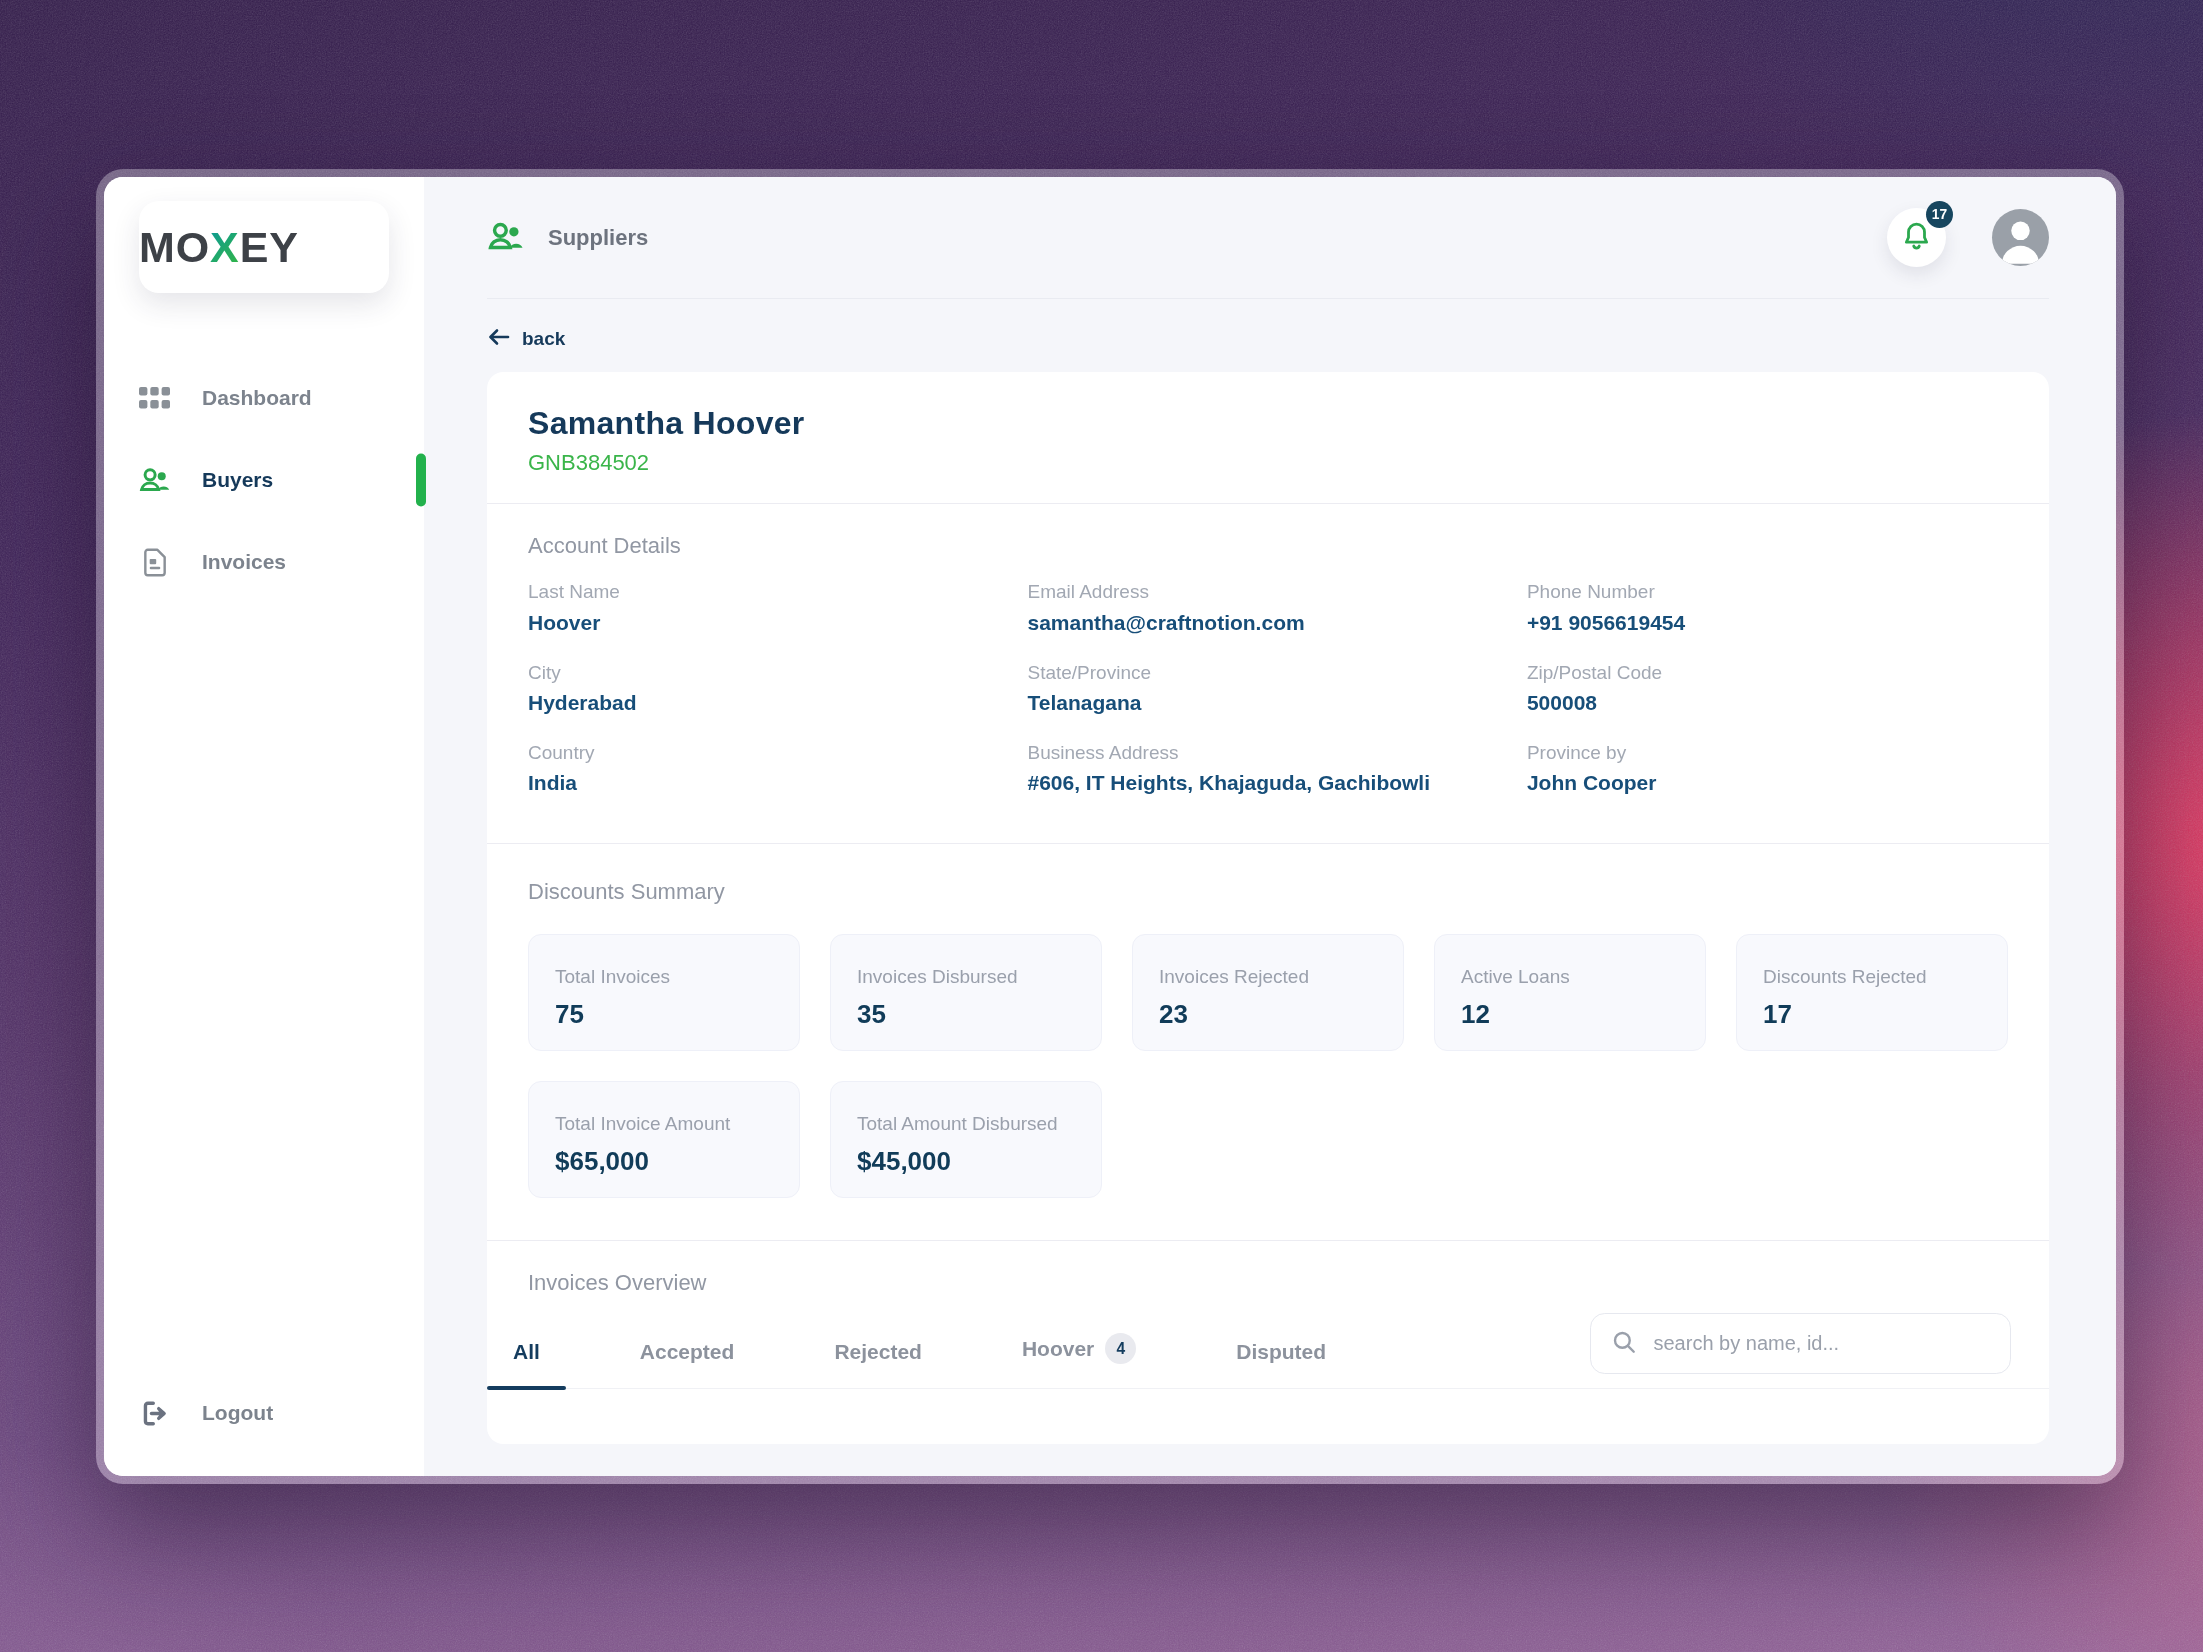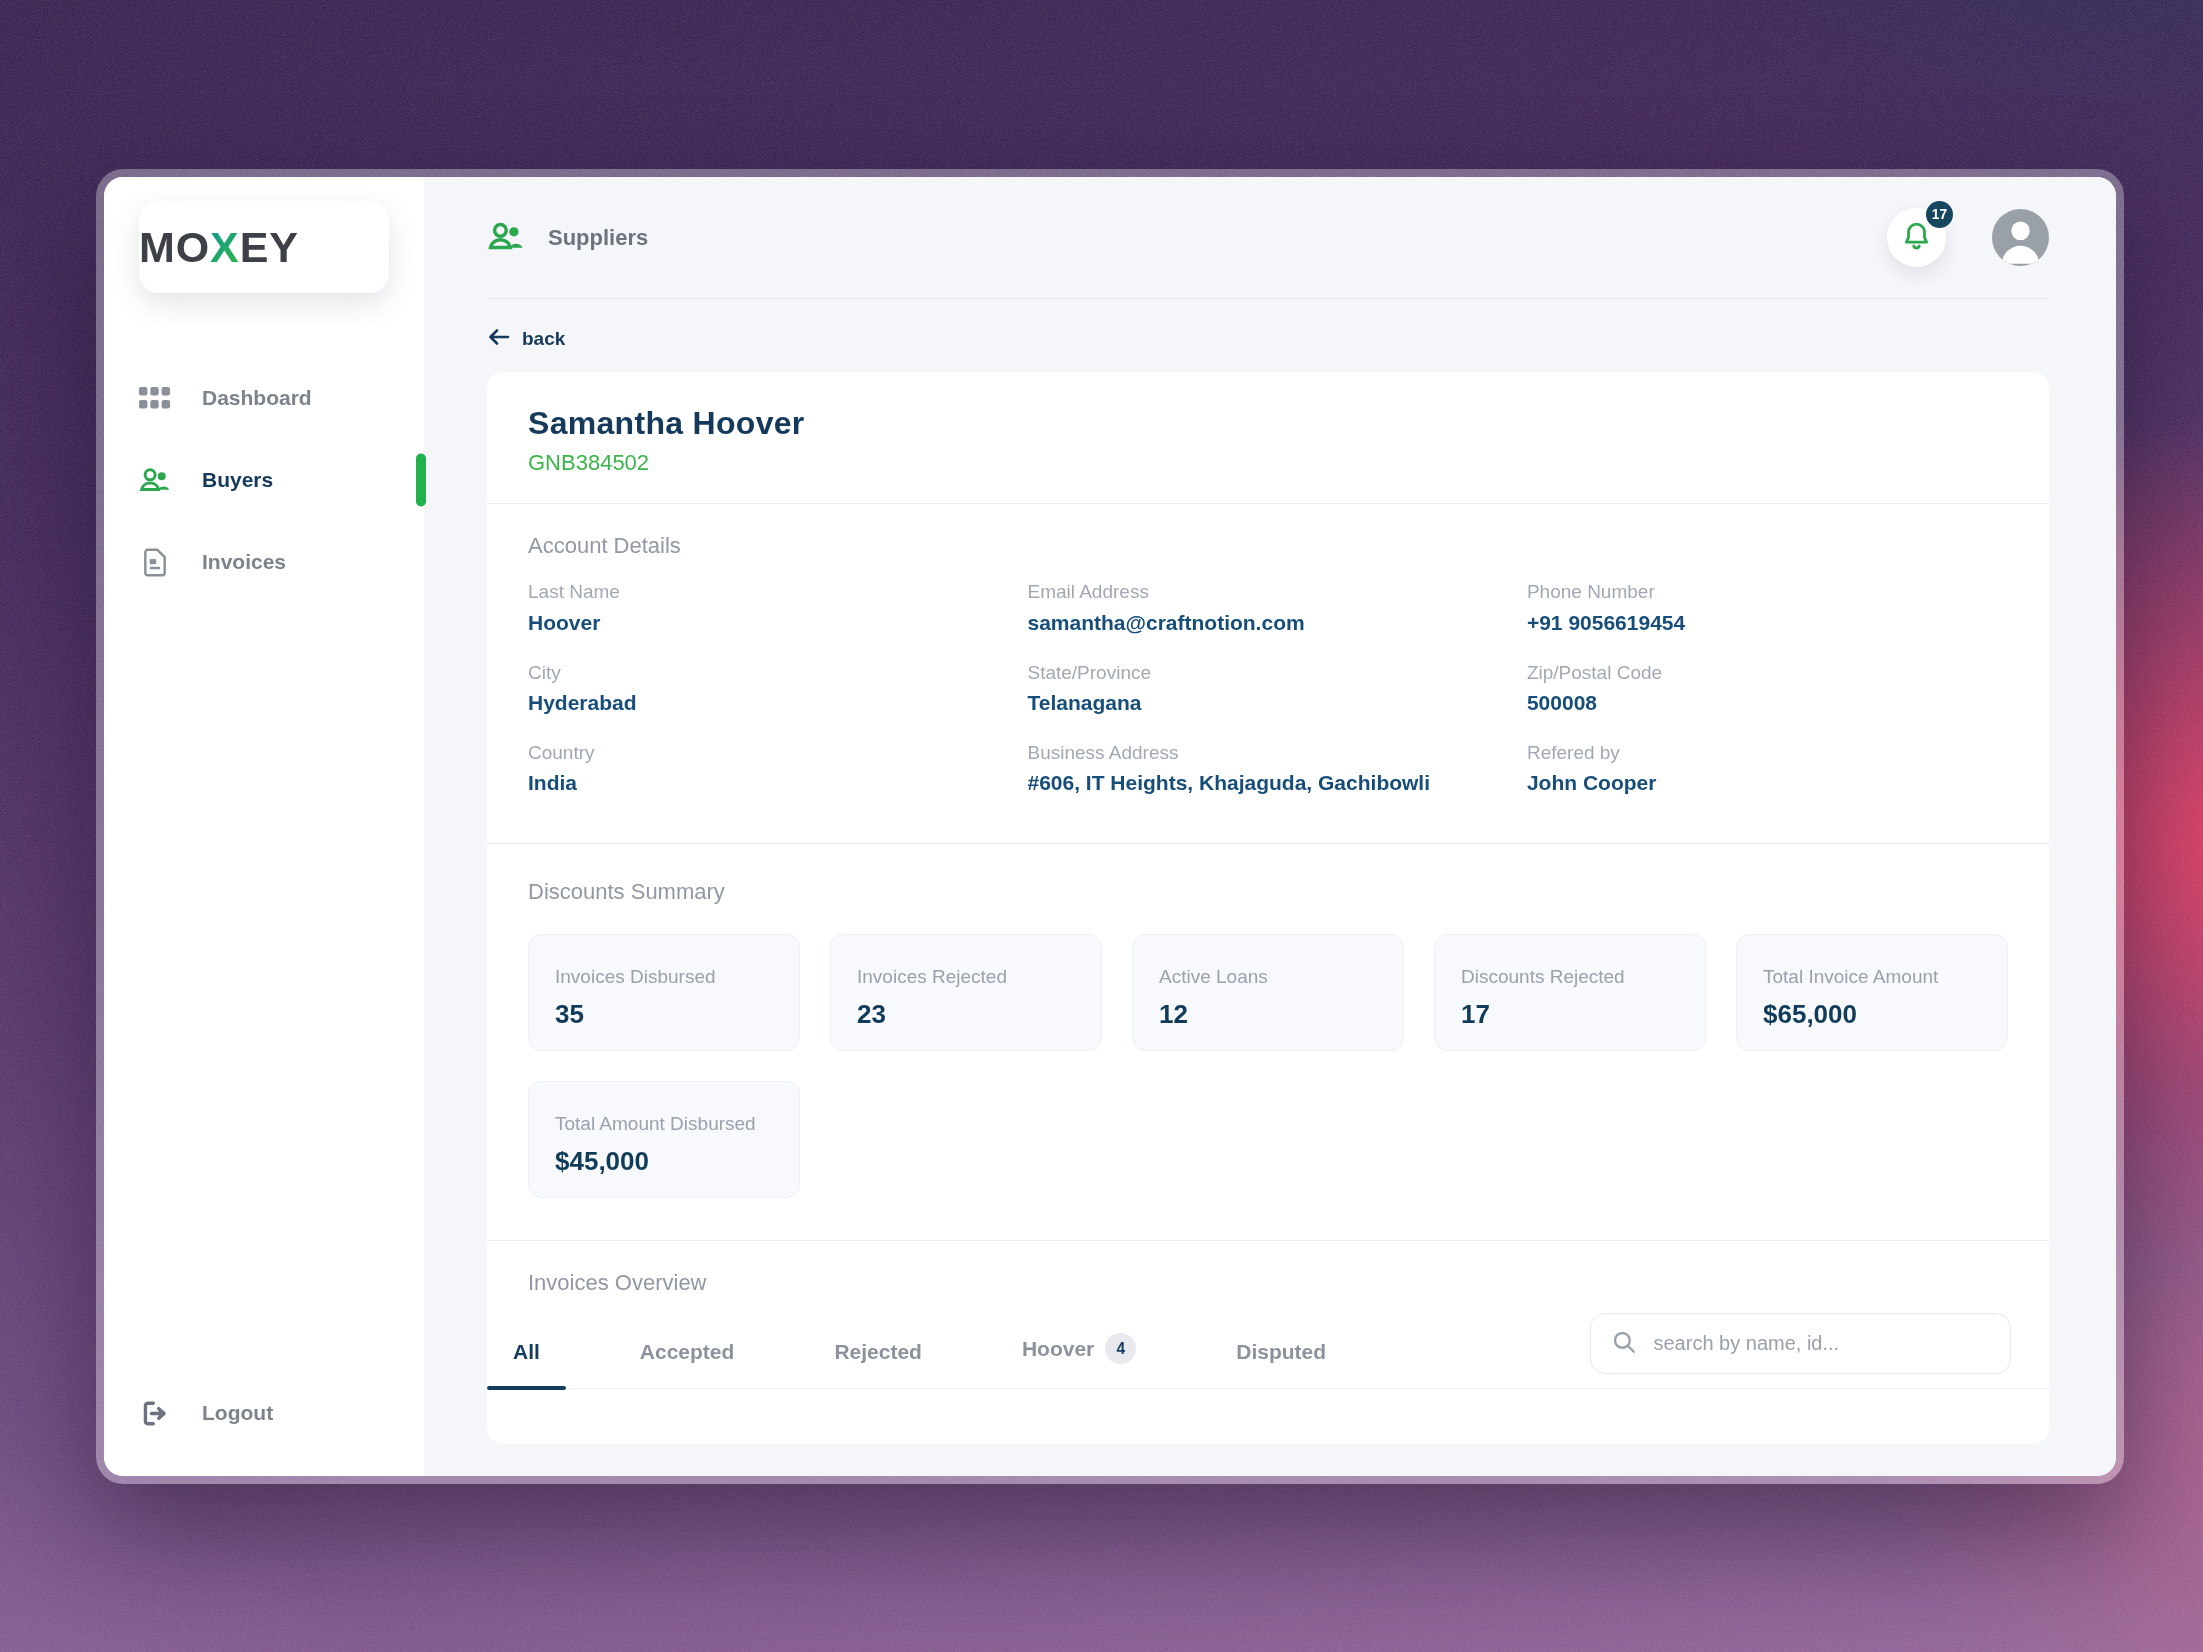--- a/index.html
+++ b/index.html
@@ -294,29 +294,33 @@
               </div>
               <div class="field">
                 <div class="flabel">Country</div>
                 <div class="fvalue">India</div>
               </div>
               <div class="field">
                 <div class="flabel">Business Address</div>
                 <div class="fvalue">#606, IT Heights, Khajaguda, Gachibowli</div>
               </div>
               <div class="field">
-                <div class="flabel">Refered by</div>
+                <div class="flabel">Province by</div>
                 <div class="fvalue">John Cooper</div>
               </div>
             </div>
           </div>
 
           <div class="discounts">
             <div class="section-title">Discounts Summary</div>
             <div class="stats-grid">
+              <div class="stat-tile">
+                <div class="slabel">Total Invoices</div>
+                <div class="svalue">75</div>
+              </div>
               <div class="stat-tile">
                 <div class="slabel">Invoices Disbursed</div>
                 <div class="svalue">35</div>
               </div>
               <div class="stat-tile">
                 <div class="slabel">Invoices Rejected</div>
                 <div class="svalue">23</div>
               </div>
               <div class="stat-tile">
                 <div class="slabel">Active Loans</div>

